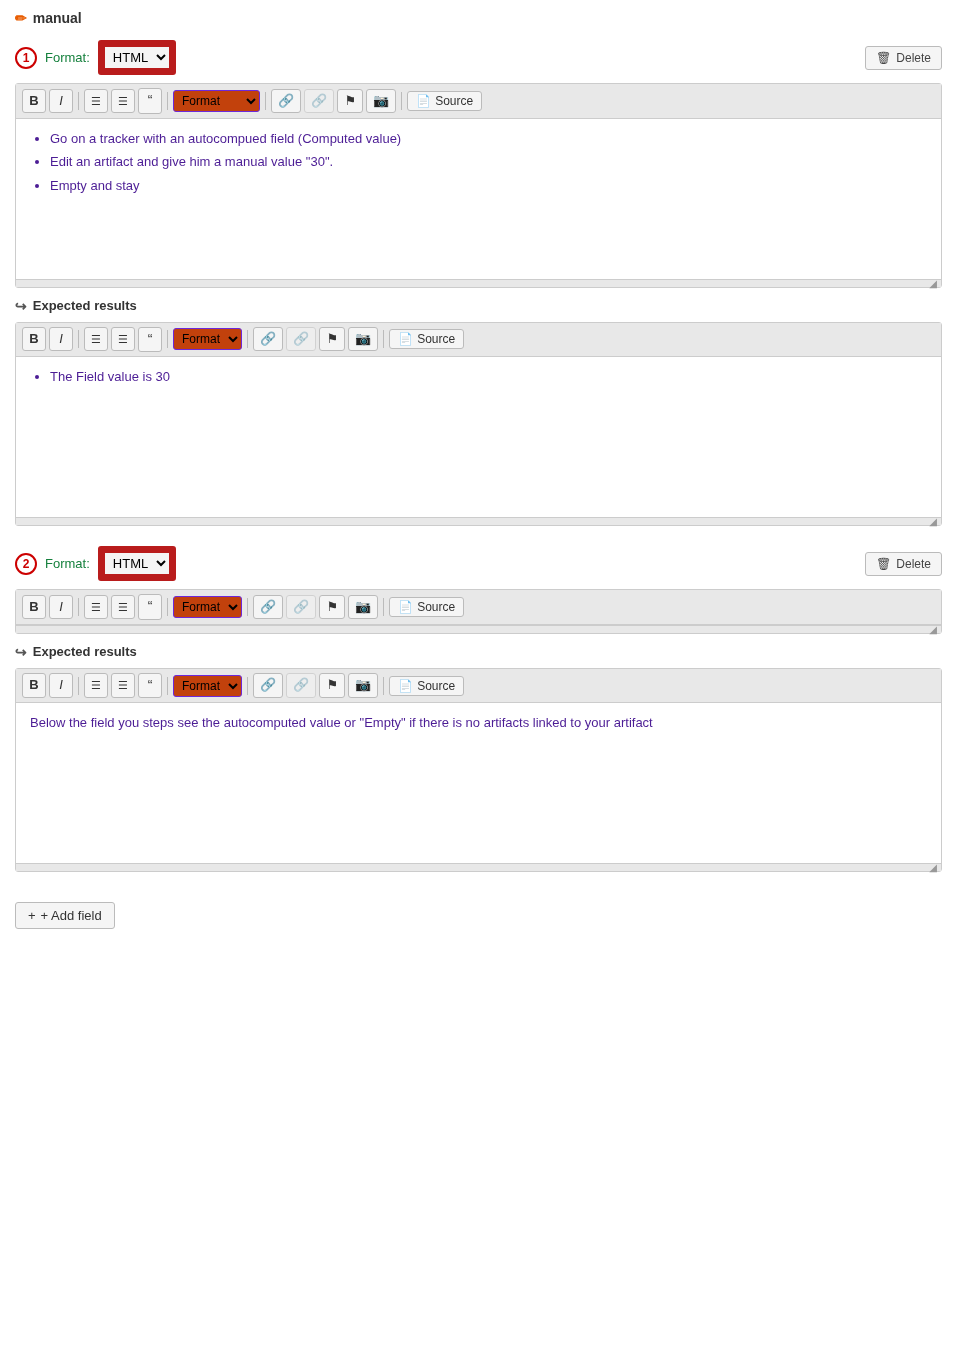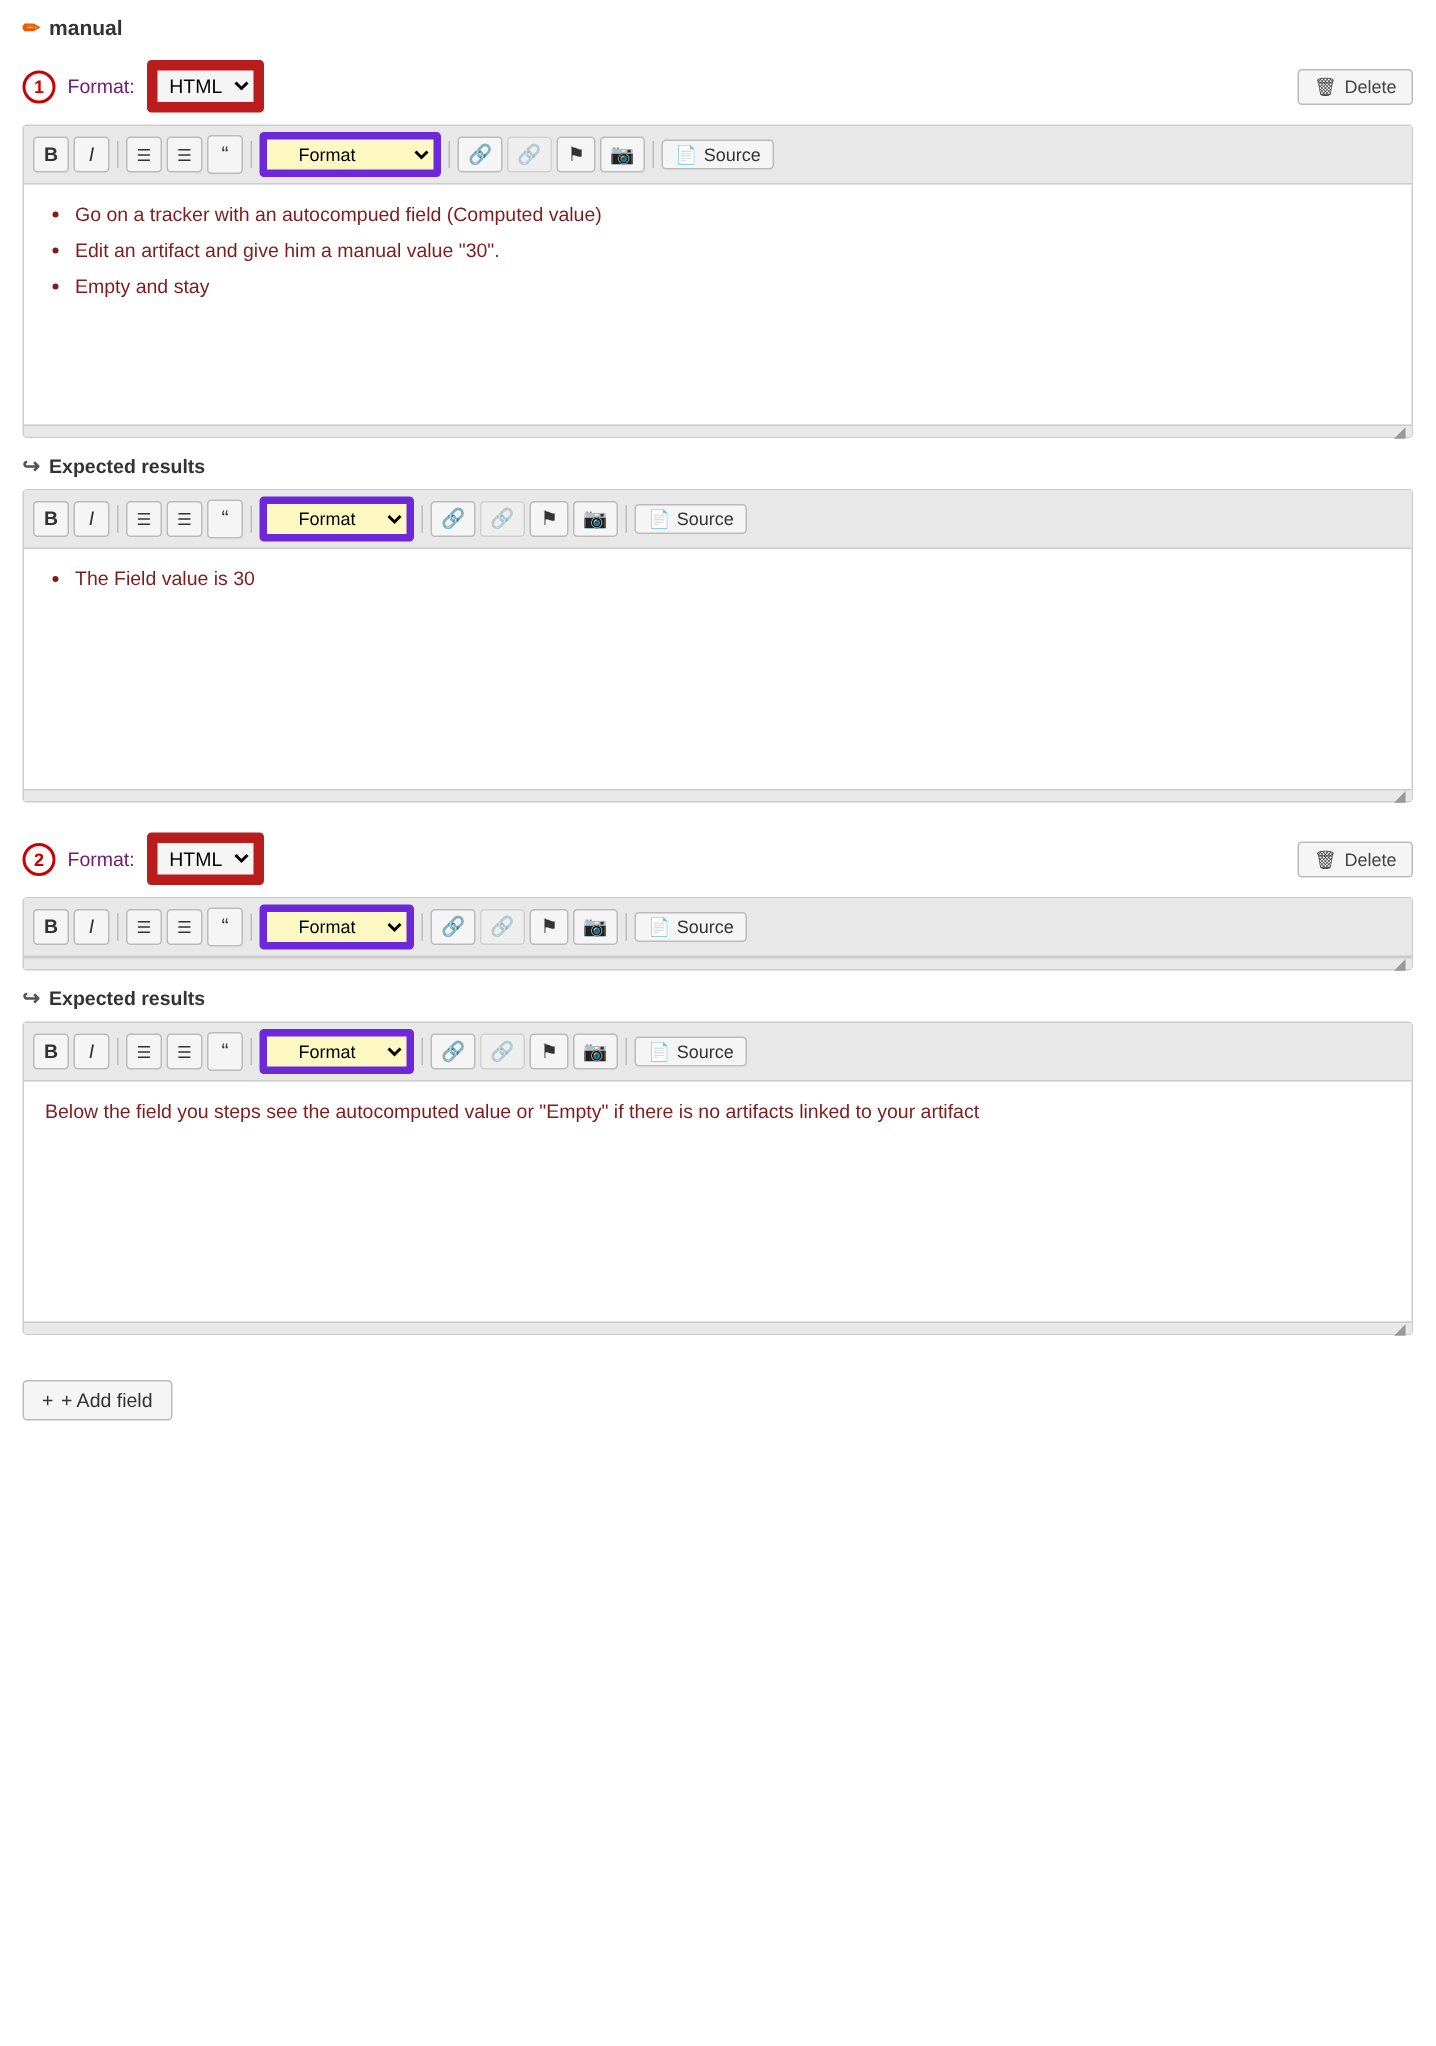--- a/index.html
+++ b/index.html
@@ -49,21 +49,21 @@
       color: #c00;
       font-size: 12px;
       font-weight: bold;
       display: flex;
       align-items: center;
       justify-content: center;
     }
 
     .format-label {
       font-size: 13px;
-      color: #701a75;
+      color: #15803d;
     }
 
     .format-select {
       border: 7px solid #b91c1c;
       background: #f5f5f5;
       font-size: 13px;
       padding: 2px 4px;
       border-radius: 3px;
       cursor: pointer;
     }
@@ -114,24 +114,24 @@
     .toolbar-btn.italic-btn { font-style: italic; }
 
     .toolbar-divider {
       width: 1px;
       height: 18px;
       background: #bbb;
       margin: 0 2px;
     }
 
     .format-dropdown {
-      border: 5px solid #6d28d9;
-      background: #fef9c3;
+      border: 1px solid #6d28d9;
+      background: #c2410c;
       font-size: 12px;
-      padding: 2px 17px;
+      padding: 2px 4px;
       border-radius: 3px;
       cursor: pointer;
     }
 
     .source-btn {
       background: #f5f5f5;
       border: 1px solid #bbb;
       border-radius: 3px;
       padding: 2px 8px;
       font-size: 12px;
@@ -140,21 +140,21 @@
       align-items: center;
       gap: 4px;
       color: #333;
     }
 
     .editor-content {
       min-height: 160px;
       padding: 10px 14px;
       font-size: 13px;
       line-height: 1.6;
-      color: #7f1d1d;
+      color: #4c1d95;
       position: relative;
     }
 
     .editor-content ul {
       list-style: disc;
       padding-left: 20px;
     }
 
     .editor-content li {
       margin-bottom: 3px;

